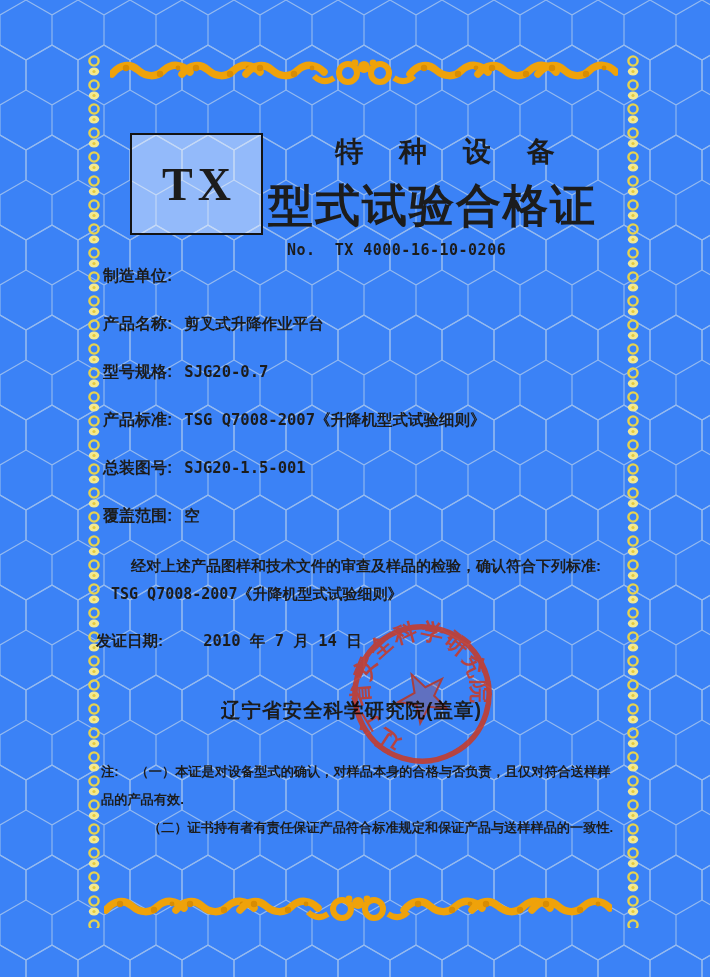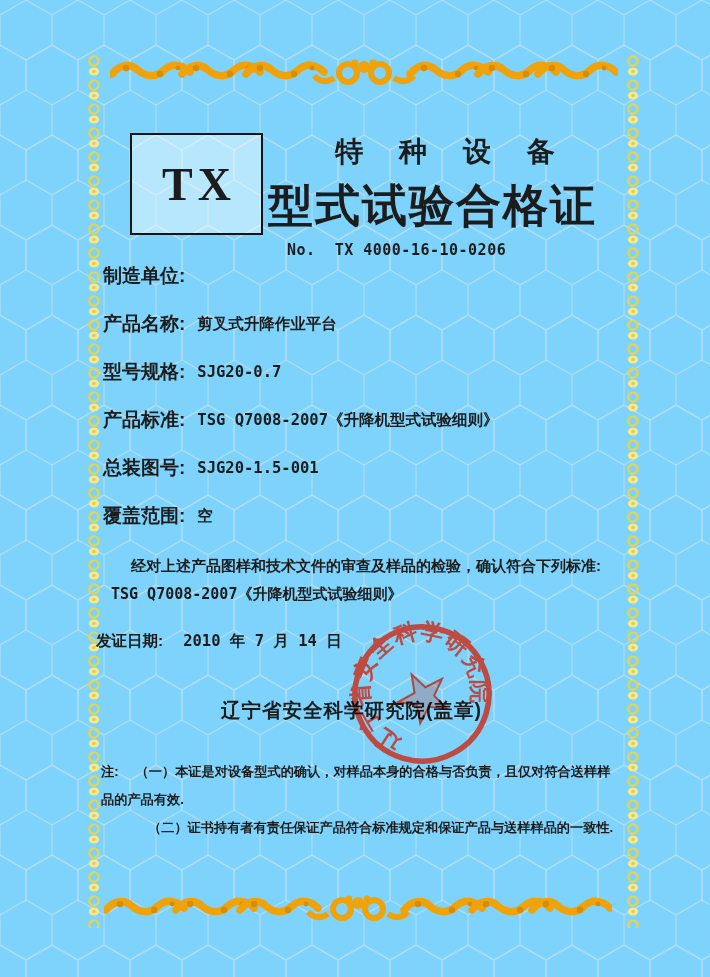--- a/index.html
+++ b/index.html
@@ -1,19 +1,19 @@
 <!DOCTYPE html>
 <html><head>
 <meta charset="utf-8">
 <style>
   html,body{margin:0;padding:0;background:#ffffff;}
   .page{
     position:relative;
     width:710px;height:977px;
-    background:#7dd3fc;
+    background:#3b82f6;
     overflow:hidden;
     font-family:"Liberation Sans","DejaVu Sans",sans-serif;
     color:#1c1c1c;
   }
   svg.watermark{position:absolute;left:0;top:0;z-index:0;}
   svg.band{position:absolute;z-index:1;}
   .band-top{left:110px;top:58px;}
   .band-bottom{left:104px;top:894px;}
   svg.chain{position:absolute;z-index:1;}
   .chain-left{left:86px;top:54px;}
@@ -39,32 +39,32 @@
     font-size:45px;font-weight:900;letter-spacing:2px;white-space:nowrap;
   }
   .no-line{
     position:absolute;left:287px;top:241px;
     font-family:"DejaVu Sans Mono","Liberation Mono",monospace;
     font-size:15px;font-weight:700;letter-spacing:.5px;white-space:pre;
   }
 
   .fields{position:absolute;left:103px;top:266px;width:520px;}
   .f-row{display:flex;gap:12px;height:48px;line-height:20px;}
-  .f-label{font-size:19px;font-weight:700;white-space:nowrap;}
+  .f-label{font-size:16px;font-weight:700;white-space:nowrap;}
   .f-value{
     font-size:15.5px;font-weight:700;white-space:nowrap;
     font-family:"DejaVu Sans Mono","Liberation Mono",monospace;
   }
 
   .statement{position:absolute;left:103px;top:552px;width:520px;font-size:15px;font-weight:700;line-height:28px;}
   .statement .l1{text-indent:28px;white-space:nowrap;}
   .statement .l2{padding-left:8px;font-family:"DejaVu Sans Mono","Liberation Mono",monospace;white-space:nowrap;}
 
   .issue-date{position:absolute;left:96px;top:631px;font-size:15.5px;font-weight:700;display:flex;gap:20px;}
-  .issue-date .val{font-family:"DejaVu Sans Mono","Liberation Mono",monospace;}
+  .issue-date .val{font-family:"DejaVu Sans Mono","Liberation Mono",monospace;margin-left:20px;}
 
   .issuer{position:absolute;left:221px;top:697px;font-size:19.5px;font-weight:800;letter-spacing:1px;white-space:nowrap;z-index:3;}
   .issuer .suffix{}
 
   svg.seal{position:absolute;left:336px;top:608px;z-index:4;mix-blend-mode:multiply;opacity:.9;}
 
   .notes{position:absolute;left:101px;top:758px;width:525px;font-size:13.2px;font-weight:700;line-height:28px;}
   .notes .n1{display:flex;white-space:nowrap;}
   .notes .n-label{margin-right:17px;}
   .notes .n2{white-space:nowrap;}

